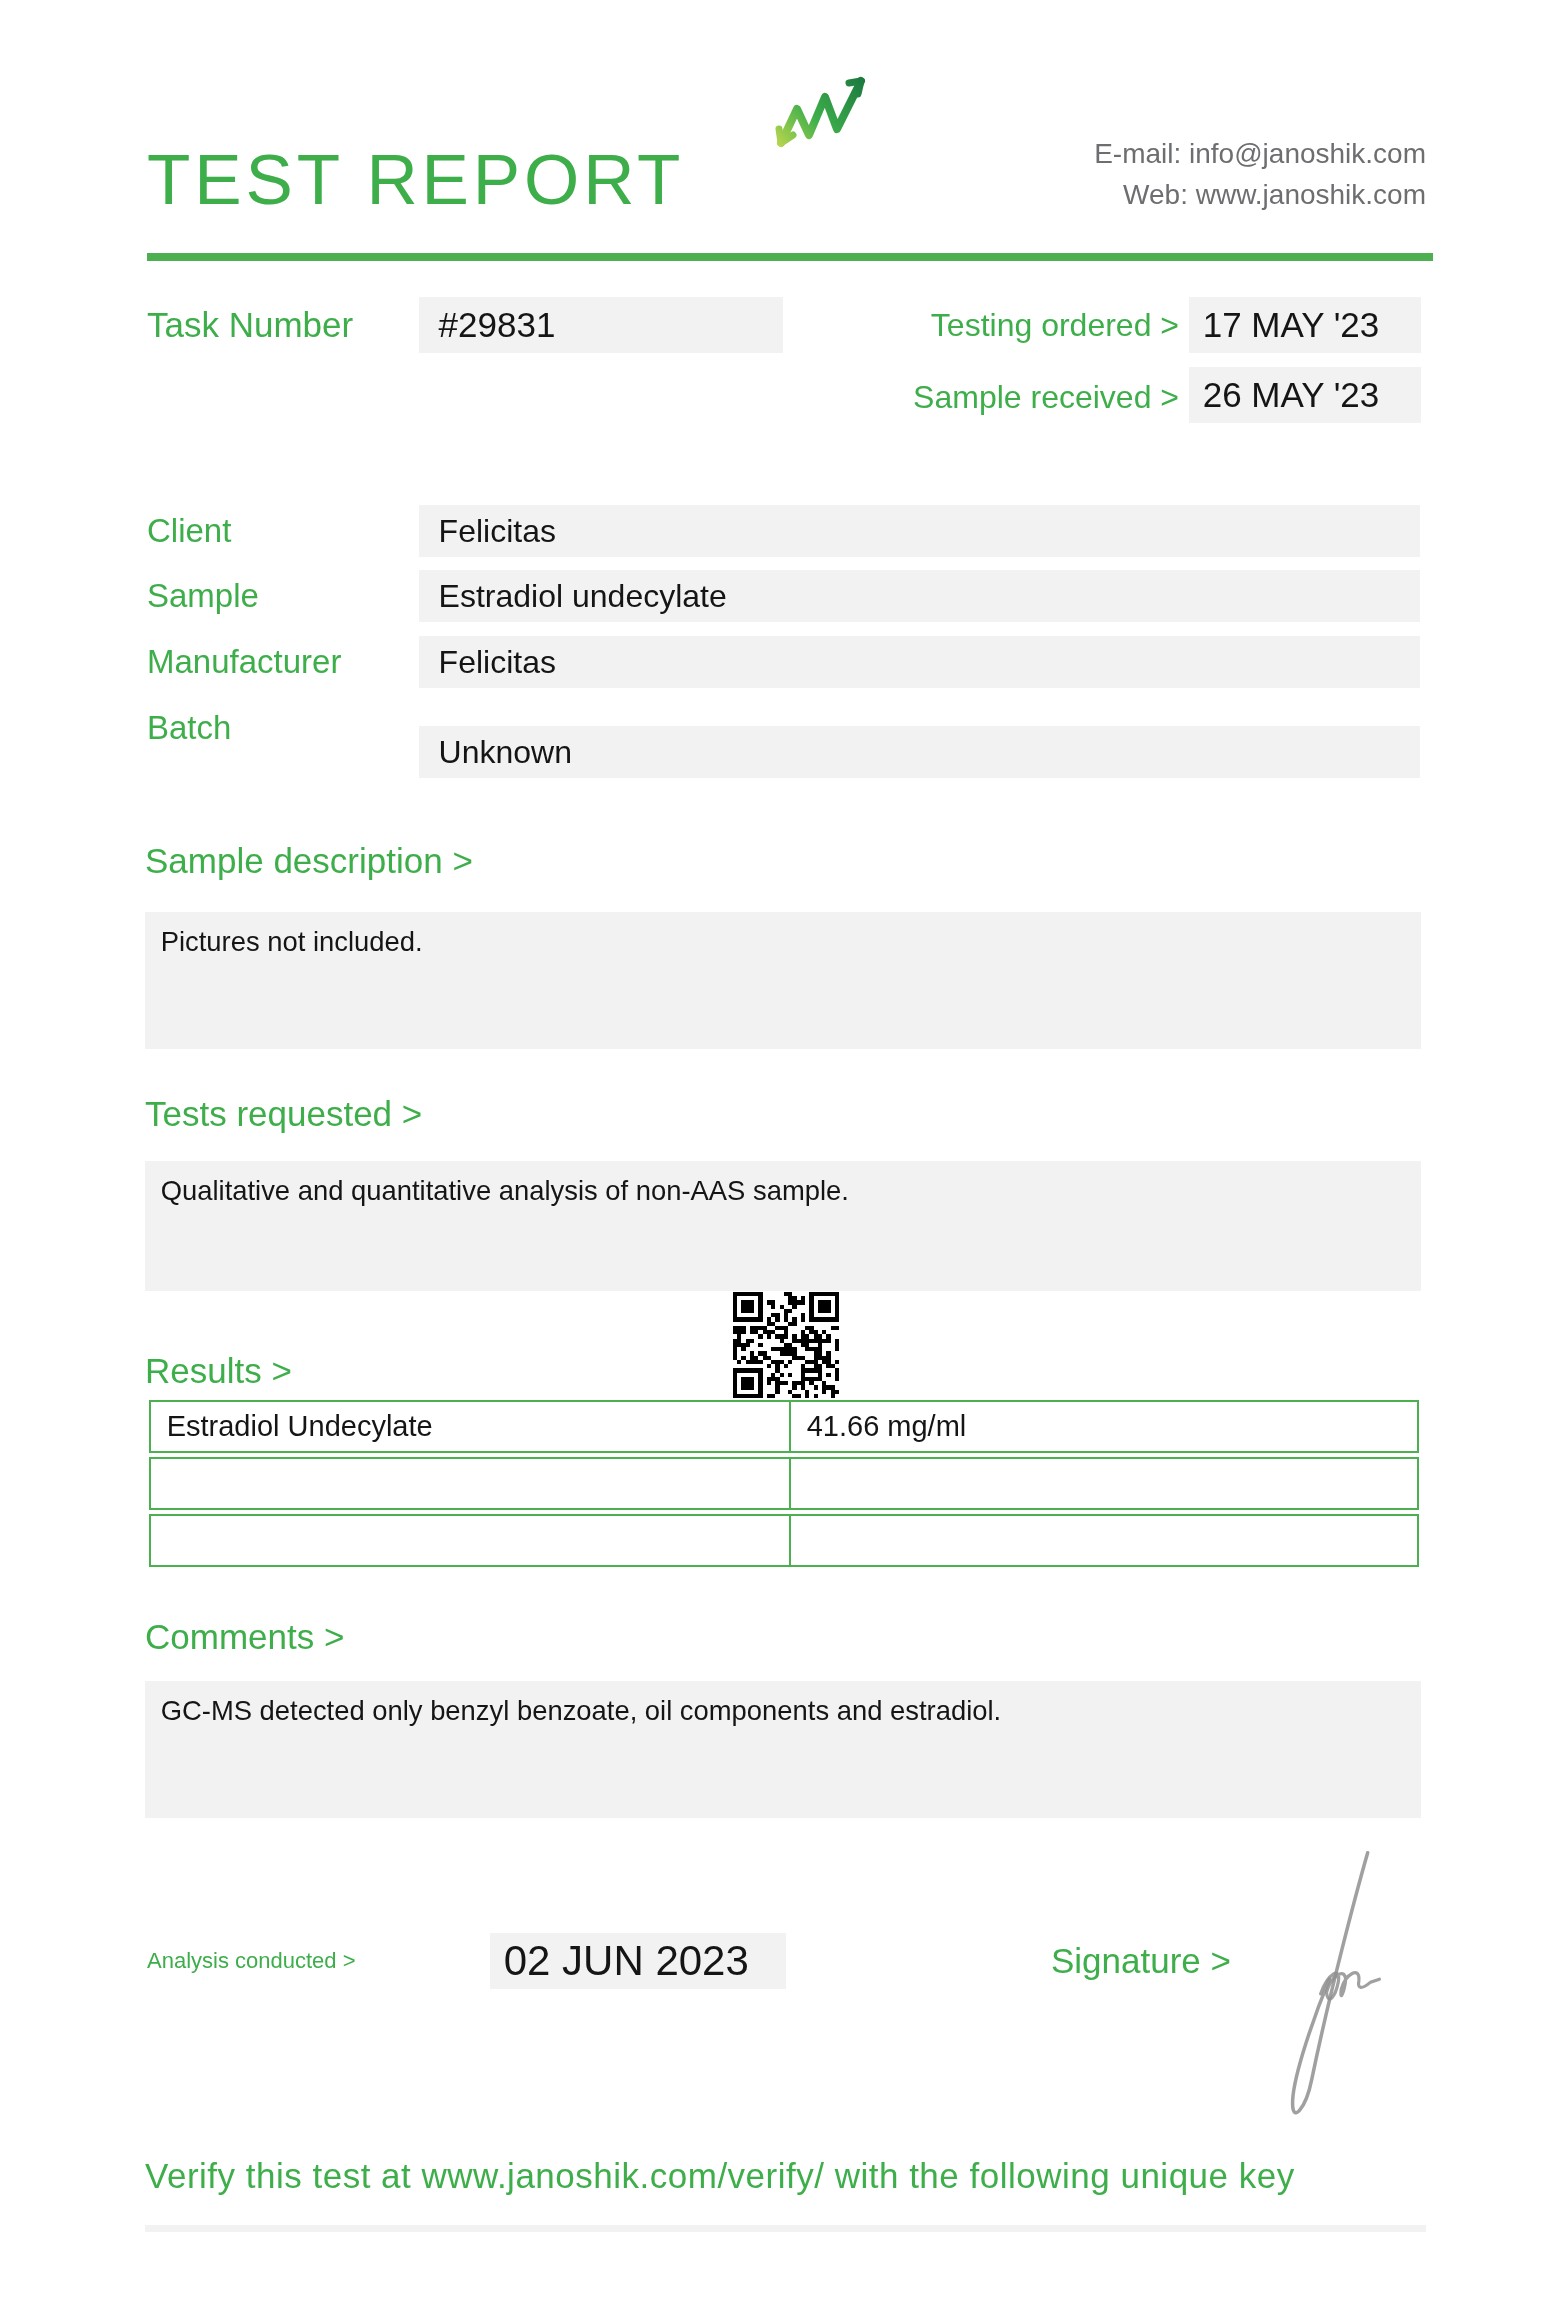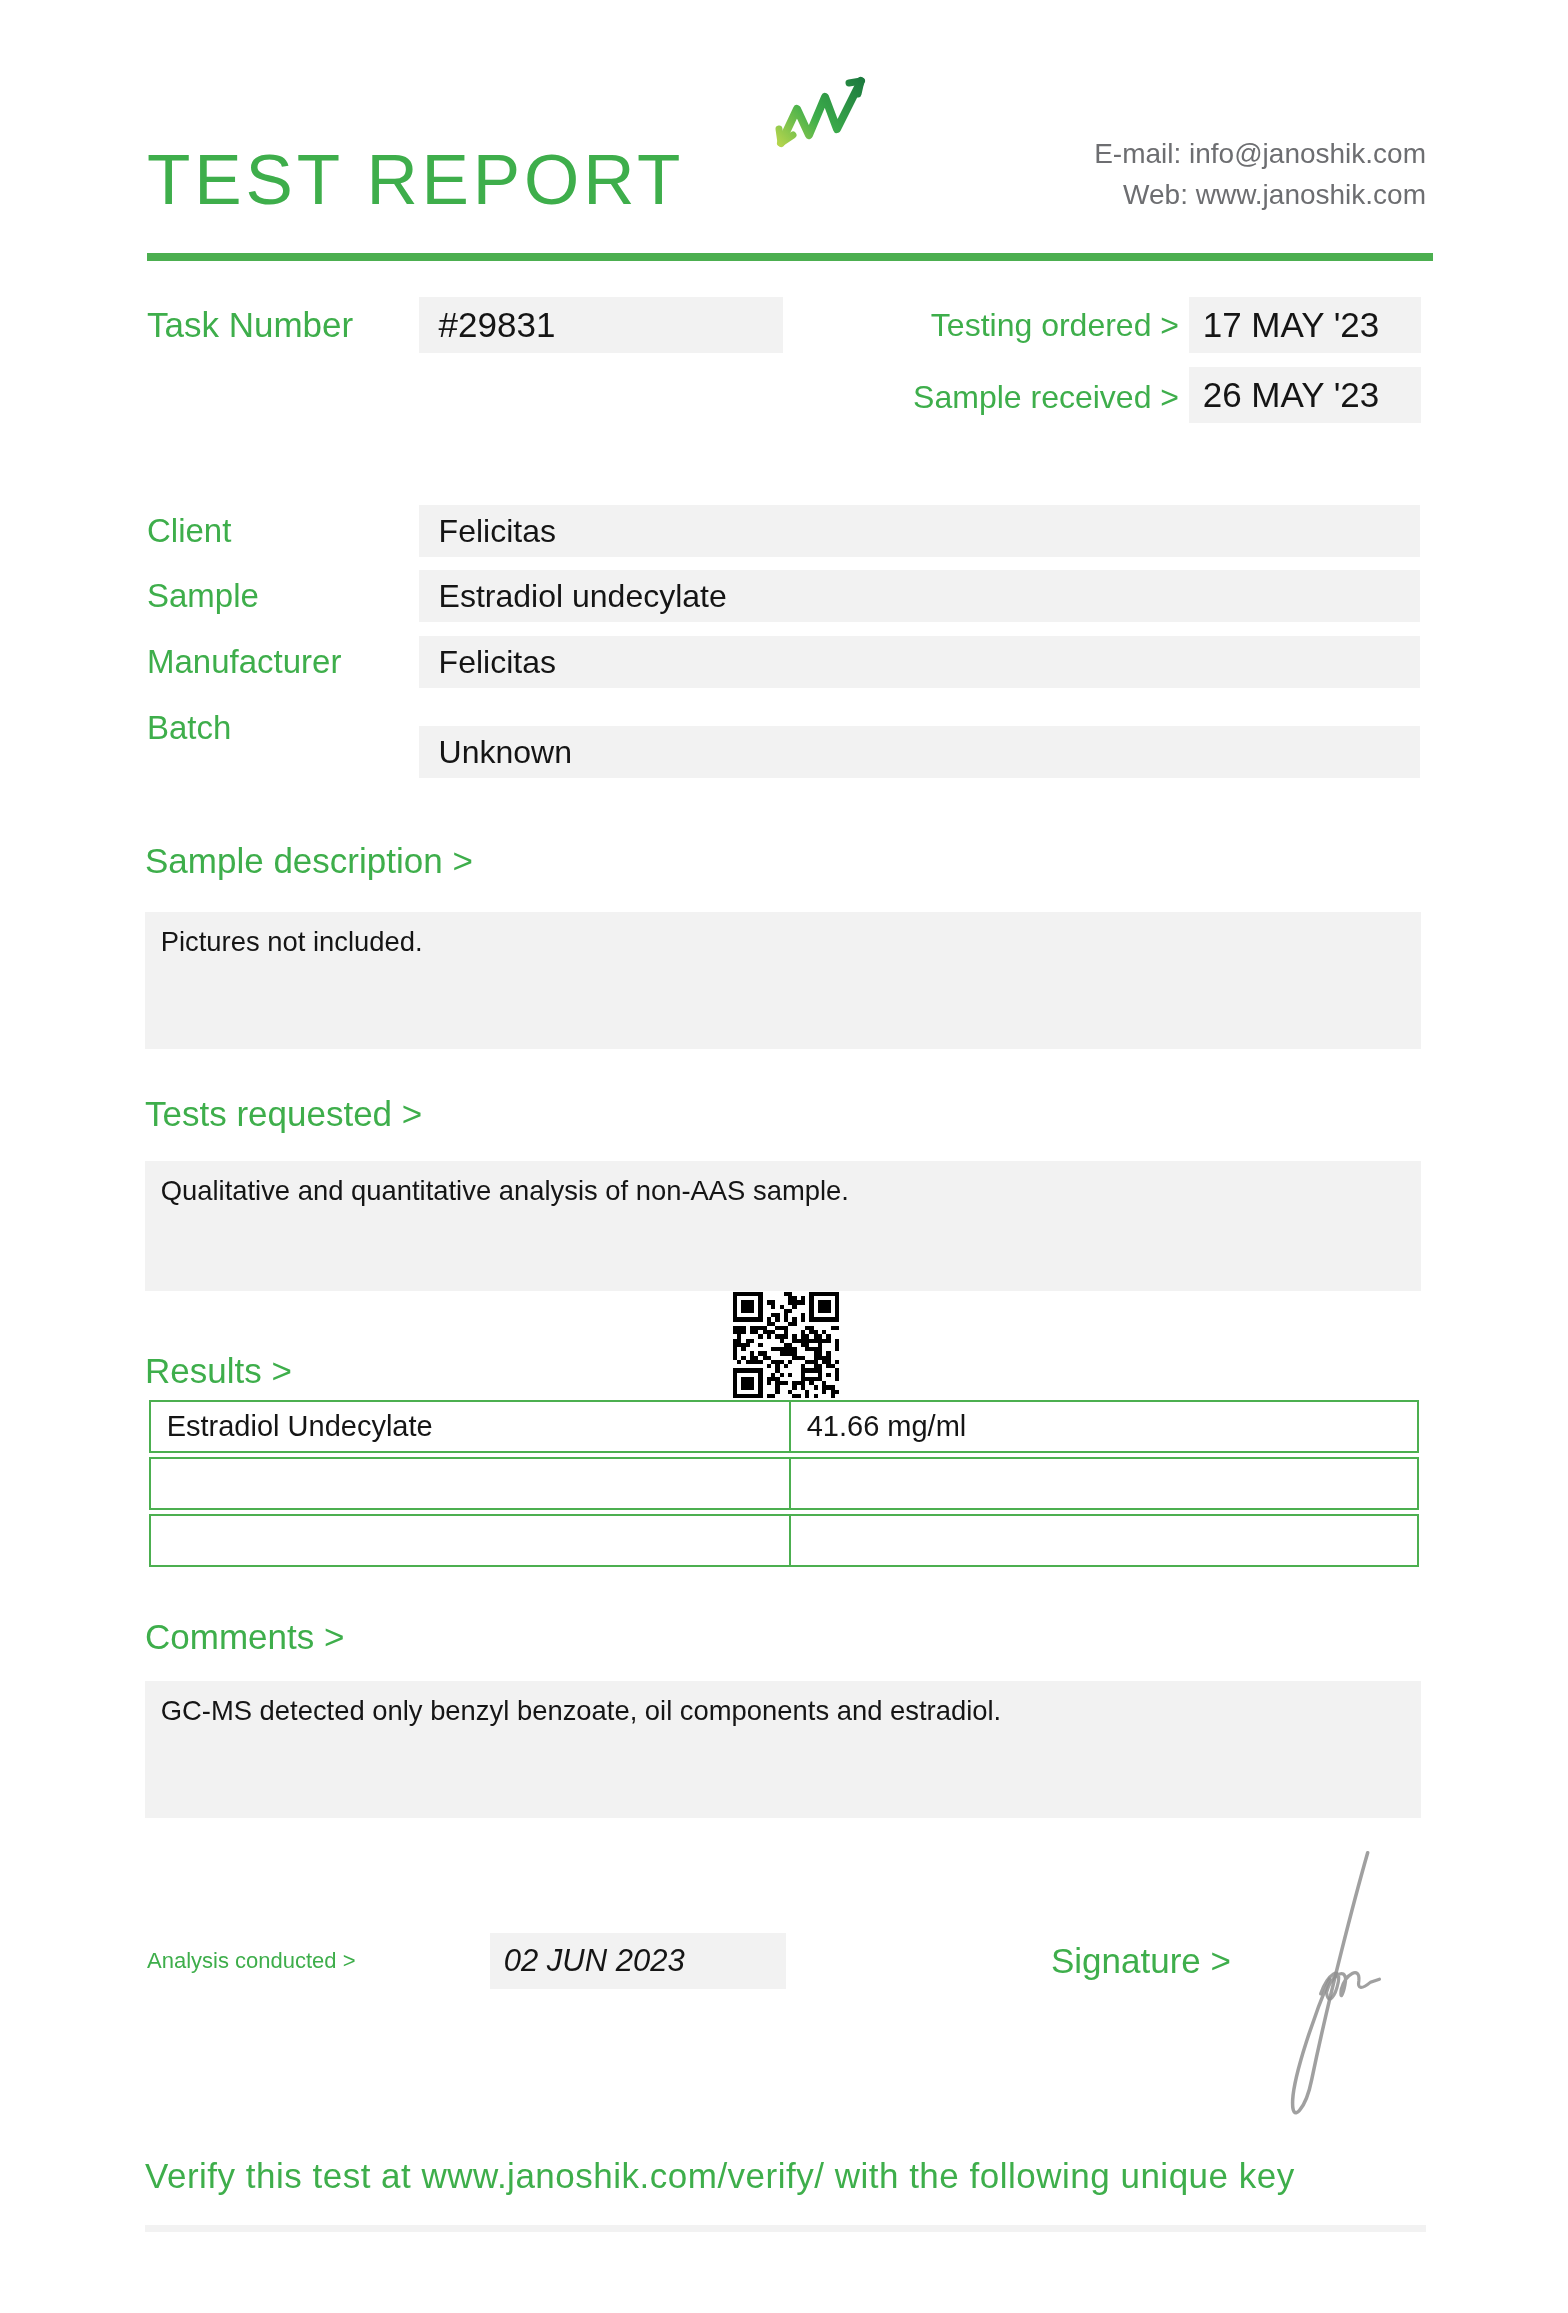--- a/index.html
+++ b/index.html
@@ -52,21 +52,21 @@
 
   
   .rtable{position:absolute;left:149px;top:1400px;width:1270px;}
   .rrow{display:flex;border:2.9px solid var(--line-green);margin-bottom:3.9px;background:#fff;}
   .rcell{height:49px;line-height:49px;font-size:29px;color:var(--ink);padding-left:15.7px;white-space:nowrap;}
   .rcell.left{width:640px;border-right:2.9px solid var(--line-green);}
   .rcell.right{flex:1;}
 
   
   .analysis-label{left:147px;top:1933px;line-height:56px;font-size:22px;}
-  .analysis-box{left:490px;top:1933px;width:296px;height:56px;line-height:56px;padding-left:13.7px;font-size:31px;font-style:italic;}
+  .analysis-box{left:490px;top:1933px;width:296px;height:56px;line-height:56px;padding-left:13.7px;font-size:42px;}
   .sig-label{left:1051px;top:1933px;line-height:56px;font-size:35px;}
   .signature{position:absolute;left:1243px;top:1841px;width:167px;height:294px;}
 
   .verify-line{position:absolute;left:145px;top:2156px;width:1286px;color:var(--green);
                font-size:35px;letter-spacing:0.5px;white-space:nowrap;}
   .key-box{position:absolute;left:145px;top:2225px;width:1281px;height:74px;background:var(--box-gray);
            text-align:center;line-height:74px;font-size:29px;color:var(--ink);letter-spacing:1px;}
 </style>
 </head>
 <body>

